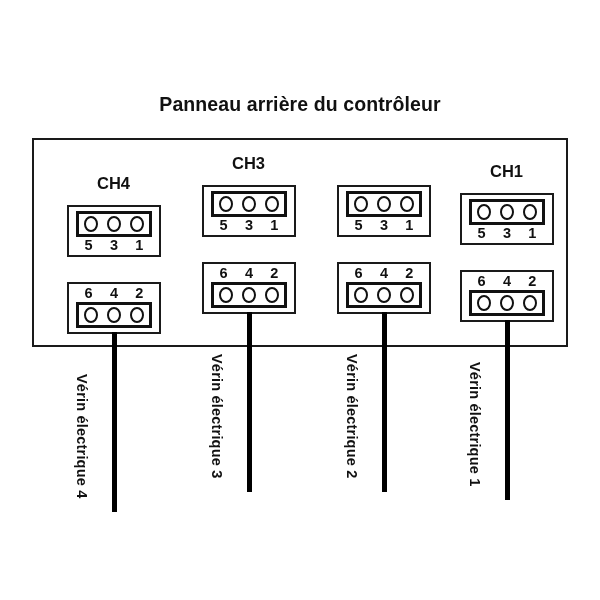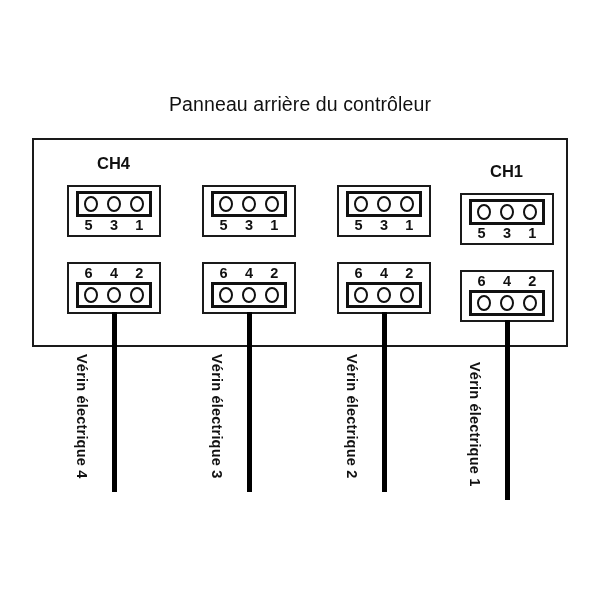--- a/index.html
+++ b/index.html
@@ -17,21 +17,21 @@
   }
 
   
   #diagram-title {
     position: absolute;
     left: 0;
     top: 93px;
     width: 600px;
     text-align: center;
     font-size: 19.5px;
-    font-weight: normal;
+    font-weight: bold;
     letter-spacing: 0.1px;
     color: #111111;
   }
 
   
   #panel {
     position: absolute;
     left: 32px;
     top: 138px;
     width: 536px;
@@ -41,21 +41,21 @@
     background: #ffffff;
   }
 
   
   .channel {
     position: absolute;
     top: 0;
     width: 134px;
     height: 360px;
   }
-  .channel[data-ch="4"] { left: 22px; }
+  .channel[data-ch="4"] { left: 22px; margin-top: 20px; }
   .channel[data-ch="3"] { left: 157px; }
   .channel[data-ch="2"] { left: 292px; }
   .channel[data-ch="1"] { left: 415px; margin-top: 8px; }
 
   .ch-label {
     position: absolute;
     top: 14px;
     left: 0;
     width: 115px;
     text-align: center;
@@ -180,20 +180,21 @@
         <div class="hole"></div>
         <div class="hole"></div>
       </div>
     </div>
 
     <div class="cable"></div>
     <div class="actuator-label">Vérin électrique 4</div>
   </div>
 
   <div class="channel" data-ch="3">
+    <div class="ch-label">CH3</div>
 
     <div class="connector top">
       <div class="holes-box">
         <div class="hole"></div>
         <div class="hole"></div>
         <div class="hole"></div>
       </div>
       <div class="pin-row">
         <span>5</span>
         <span>3</span>

